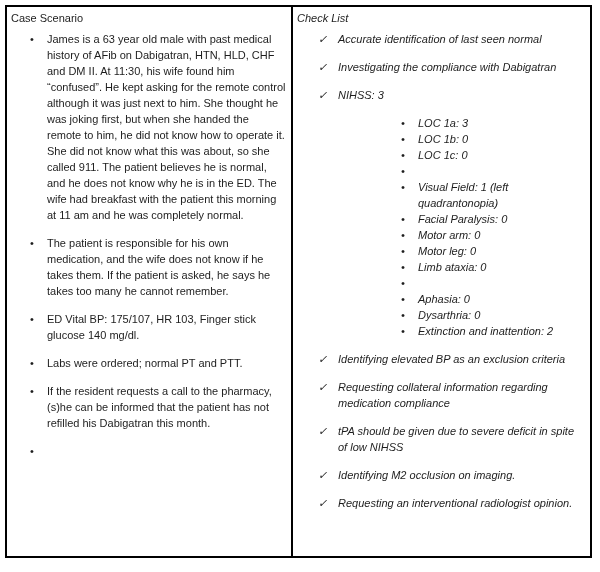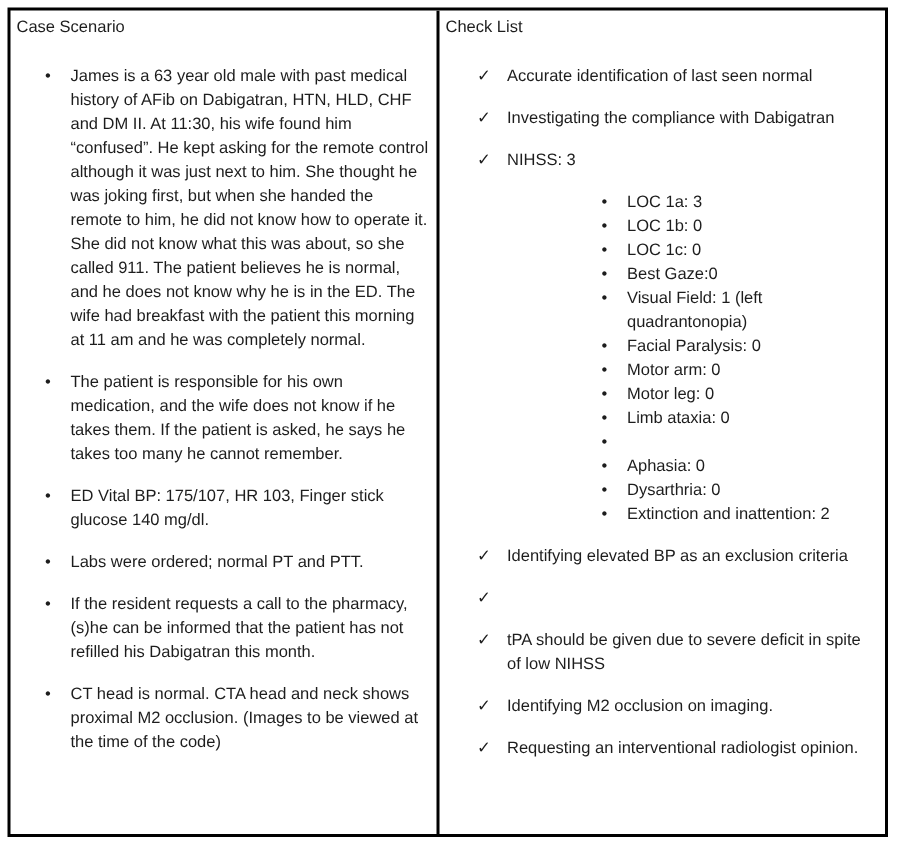--- a/index.html
+++ b/index.html
@@ -15,22 +15,22 @@
     position: absolute;
     left: 5px; top: 5px;
     width: 587px; height: 553px;
     border: 2px solid #000;
     display: flex;
     background: #fff;
     overflow: hidden;
   }
   .cell { padding: 3px 4px 0 4px; }
   .cell-left  { width: 286px; border-right: 2px solid #000; }
-  .cell-right { flex: 1; }
-  .panel-title { margin-bottom: 17px; }
+  .cell-right { flex: 1; font-style: italic; }
+  .panel-title { margin-bottom: 5px; }
 
   
   .bullet-item { display: flex; padding-left: 19px; margin-bottom: 12px; }
   .bullet-marker { flex: none; width: 17px; }
   .bullet-text { flex: 1; padding-right: 1px; }
 
   
   .check-item { display: flex; padding-left: 21px; margin-bottom: 12px; }
   .check-mark { flex: none; width: 20px; }
   .check-text { flex: 1; display: block; padding-right: 2px; }
@@ -66,21 +66,20 @@
     <span class="bullet-text">Labs were ordered; normal PT and PTT.</span>
   </div>
 
   <div class="bullet-item">
     <span class="bullet-marker">•</span>
     <span class="bullet-text">If the resident requests a call to the pharmacy, (s)he can  be informed that the patient has not refilled his Dabigatran this month.</span>
   </div>
 
   <div class="bullet-item">
     <span class="bullet-marker">•</span>
-    <span class="bullet-text">CT head is normal. CTA head and neck shows proximal M2 occlusion. (Images to be viewed at the time of the code)</span>
   </div>
 </div>
   </div>
   <div class="cell cell-right">
     <div class="panel-title">Check List</div>
     <div id="check-list">
   <div class="check-item">
     <span class="check-mark">✓</span>
     <span class="check-text">
       <span class="check-label">Accurate identification of last seen normal</span>
@@ -111,21 +110,20 @@
     <span class="sub-text">LOC 1b: 0</span>
   </div>
 
   <div class="sub-item">
     <span class="sub-marker">•</span>
     <span class="sub-text">LOC 1c: 0</span>
   </div>
 
   <div class="sub-item">
     <span class="sub-marker">•</span>
-    <span class="sub-text">Best Gaze:0</span>
   </div>
 
   <div class="sub-item">
     <span class="sub-marker">•</span>
     <span class="sub-text">Visual Field: 1 (left quadrantonopia)</span>
   </div>
 
   <div class="sub-item">
     <span class="sub-marker">•</span>
     <span class="sub-text">Facial Paralysis: 0</span>
@@ -171,20 +169,24 @@
   <div class="check-item">
     <span class="check-mark">✓</span>
     <span class="check-text">
       <span class="check-label">Identifying elevated BP as an exclusion criteria</span>
       
     </span>
   </div>
 
   <div class="check-item">
     <span class="check-mark">✓</span>
+    <span class="check-text">
+      <span class="check-label">Requesting collateral information regarding medication compliance</span>
+      
+    </span>
   </div>
 
   <div class="check-item">
     <span class="check-mark">✓</span>
     <span class="check-text">
       <span class="check-label">tPA should be given due to severe deficit in spite of low NIHSS</span>
       
     </span>
   </div>
 

